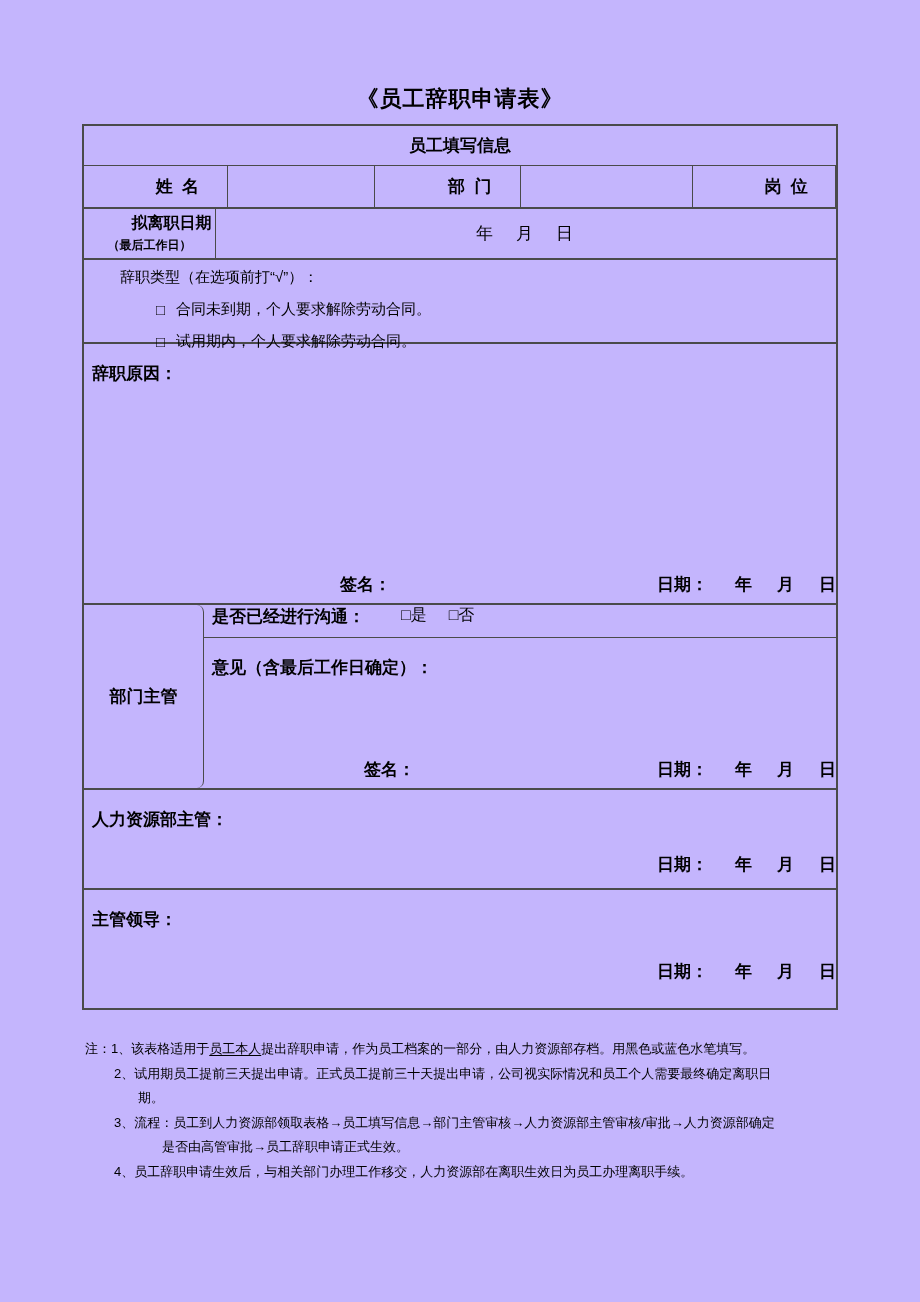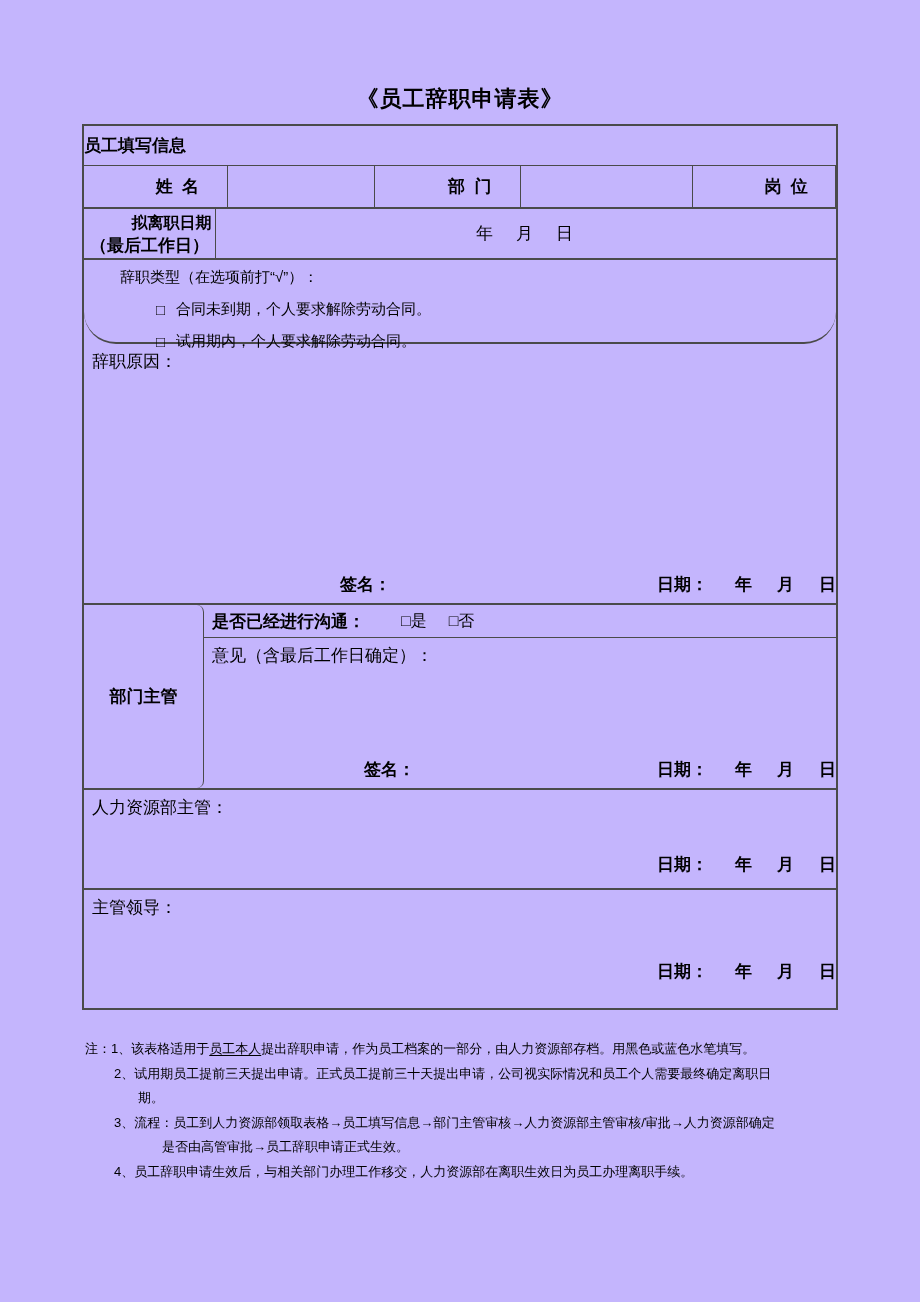--- a/index.html
+++ b/index.html
@@ -23,47 +23,47 @@
     font-size:17px;
   }
   .row { display:flex; width:100%; }
   .bb2 { border-bottom:2px solid #4a4a4a; }
   .bb1 { border-bottom:1px solid #4a4a4a; }
   .cell { border-right:1px solid #4a4a4a; display:flex; align-items:center; justify-content:center; }
   .cell.last { border-right:none; }
   .bold { font-weight:700;margin-left:44px; }
   .pre { white-space:pre; }
 
-  .header-row { height:40px; align-items:center; justify-content:flex-start; font-weight:700; }
+  .header-row { height:40px; align-items:center; justify-content:center; font-weight:700; }
   .name-row { height:43px; }
   .contract-row { height:51px; }
   .w102 { width:102px; } .w151 { width:151px; } .w104 { width:104px; }
   .w176 { width:176px; } .w101 { width:101px; } .wfill { flex:1; }
   .w296 { width:296px; } .w132 { width:132px; }
   .two-line { flex-direction:column; line-height:23px; }
-  .sub-note { font-size:17px; font-weight:700; }
+  .sub-note { font-size:12px; font-weight:700; }
   .resign-date-label { font-size:16px; }
   .date-text { letter-spacing:3px; white-space:pre; }
 
-  .type-row { height:84px; display:block; font-size:15px;border-radius:32px; }
+  .type-row { height:84px; display:block; font-size:15px; }
   .type-prompt { margin:8px 0 0 36px; }
   .type-option { margin:13px 0 0 72px; display:flex; align-items:center; }
   .checkbox { font-size:15px; margin-right:11px; cursor:pointer; }
 
   .reason-row { height:261px; position:relative; display:block; }
-  .area-label { position:absolute; left:8px; top:6px; font-weight:400; }
+  .area-label { position:absolute; left:8px; top:18px; font-weight:700; }
 
   .sig-name  { position:absolute; bottom:7px; font-weight:700; }
   .sig-date-label { position:absolute; bottom:7px; font-weight:700; }
   .sig-date-value { position:absolute; bottom:7px; font-weight:700; letter-spacing:4px; white-space:pre; }
 
   .manager-row { height:185px; }
   .manager-label-cell { width:120px; font-weight:700;border-radius:7px; }
   .manager-right { flex:1; display:flex; flex-direction:column; }
-  .comm-row { height:33px; display:flex; align-items:center; padding-left:8px; }
+  .comm-row { height:33px; display:flex; align-items:flex-start; padding-left:8px; }
   .comm-label { font-weight:700; }
   .comm-option { font-size:16px; cursor:pointer; }
   .opinion-cell { flex:1; position:relative; }
 
   .hr-row { height:100px; position:relative; display:block; }
   .exec-row { height:105px; position:relative; display:block; }
 
   .notes {
     position:absolute; left:85px; top:1037px; width:770px;
     font-size:13px; font-weight:400; line-height:24.5px;

